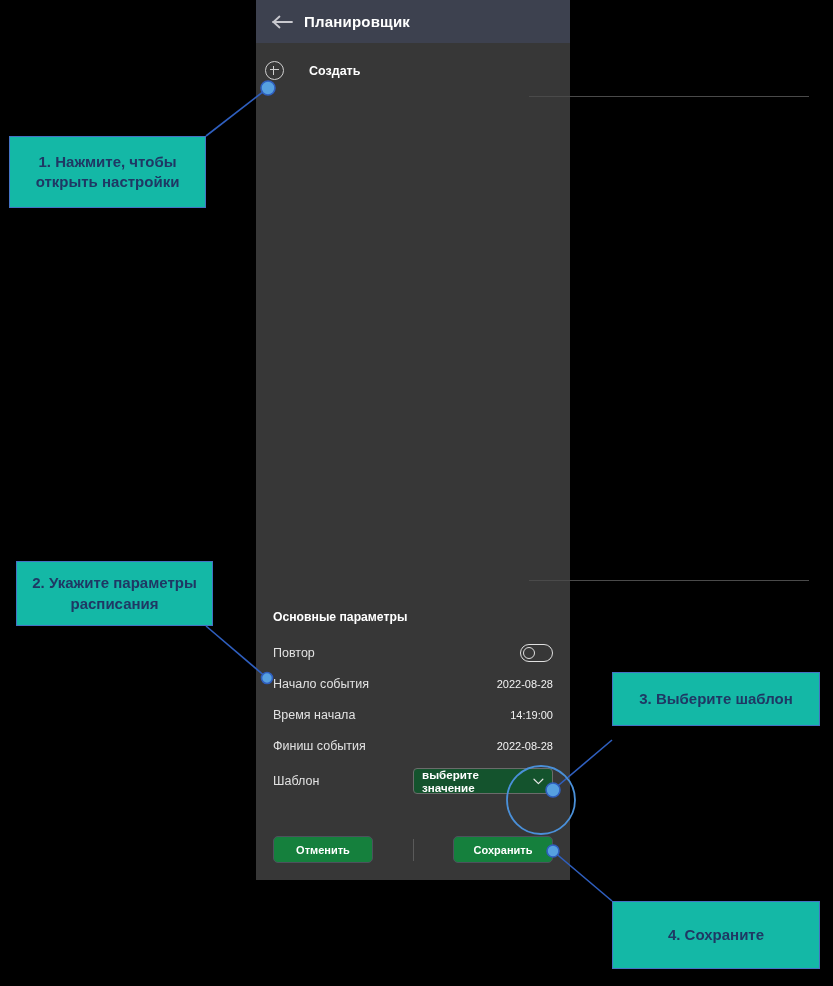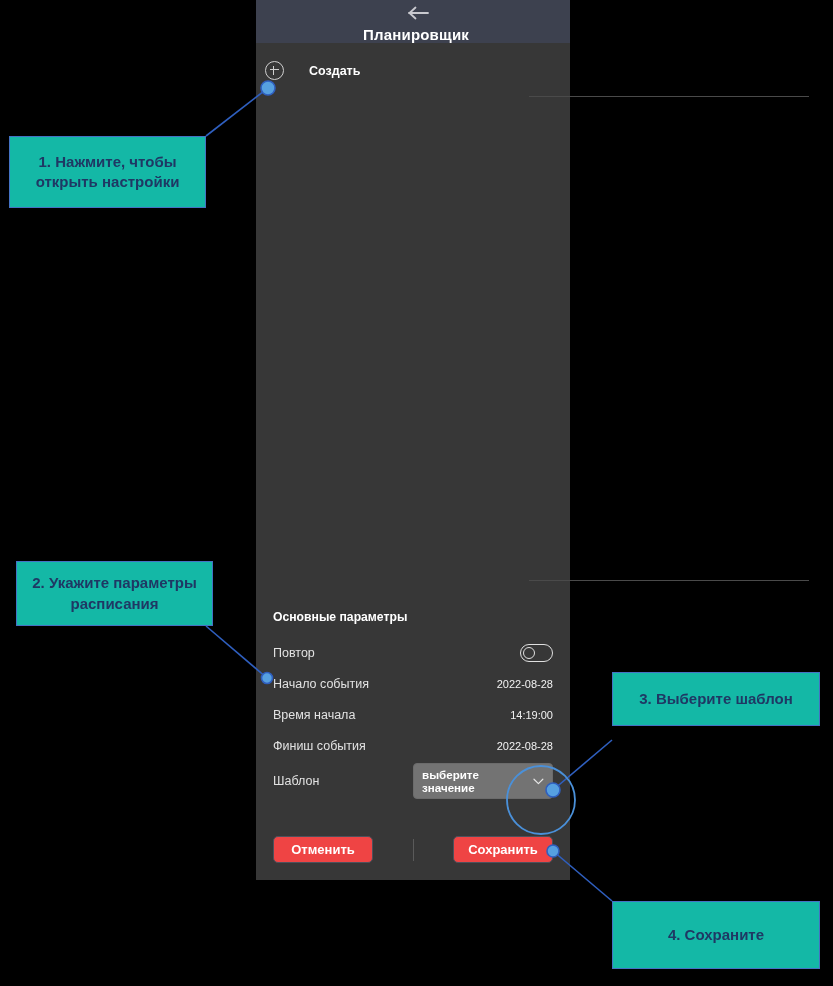--- a/index.html
+++ b/index.html
@@ -27,21 +27,20 @@
 
   #app-header {
     position: absolute;
     left: 0;
     top: 0;
     width: 314px;
     height: 43px;
     background: #3d414f;
     display: flex;
     align-items: center;
-    flex-direction: column;
   }
   #back-arrow {
     width: 30px;
     height: 30px;
     margin-left: 12px;
     display: flex;
     align-items: center;
     justify-content: center;
   }
   #back-arrow svg { display: block; }
@@ -145,24 +144,24 @@
     height: 10px;
     border: 1.4px solid #e0e0e0;
     border-radius: 50%;
     background: transparent;
   }
 
   
   #template-row { height: 40px; }
   .dropdown {
     width: 140px;
-    height: 36px;
+    height: 26px;
     border: 1px solid #6b6b6b;
     border-radius: 4px;
-    background: #737373;
+    background: #14532d;
     display: flex;
     align-items: center;
     justify-content: space-between;
     padding: 0 8px;
     box-sizing: border-box;
   }
   .dropdown-text {
     color: #ffffff;
     font-size: 11.6px;
     font-weight: bold;
@@ -178,25 +177,25 @@
     left: 273px;
     top: 836px;
     width: 280px;
     display: flex;
     align-items: center;
     justify-content: space-between;
   }
   .btn {
     width: 100px;
     height: 27px;
-    background: #ef4444;
+    background: #15803d;
     border: 1px solid #4d515c;
     border-radius: 5px;
     color: #ffffff;
-    font-size: 13px;
+    font-size: 11px;
     font-weight: bold;
     display: flex;
     align-items: center;
     justify-content: center;
     box-sizing: border-box;
   }
   #btn-separator {
     width: 1px;
     height: 22px;
     background: #5a5a5a;

